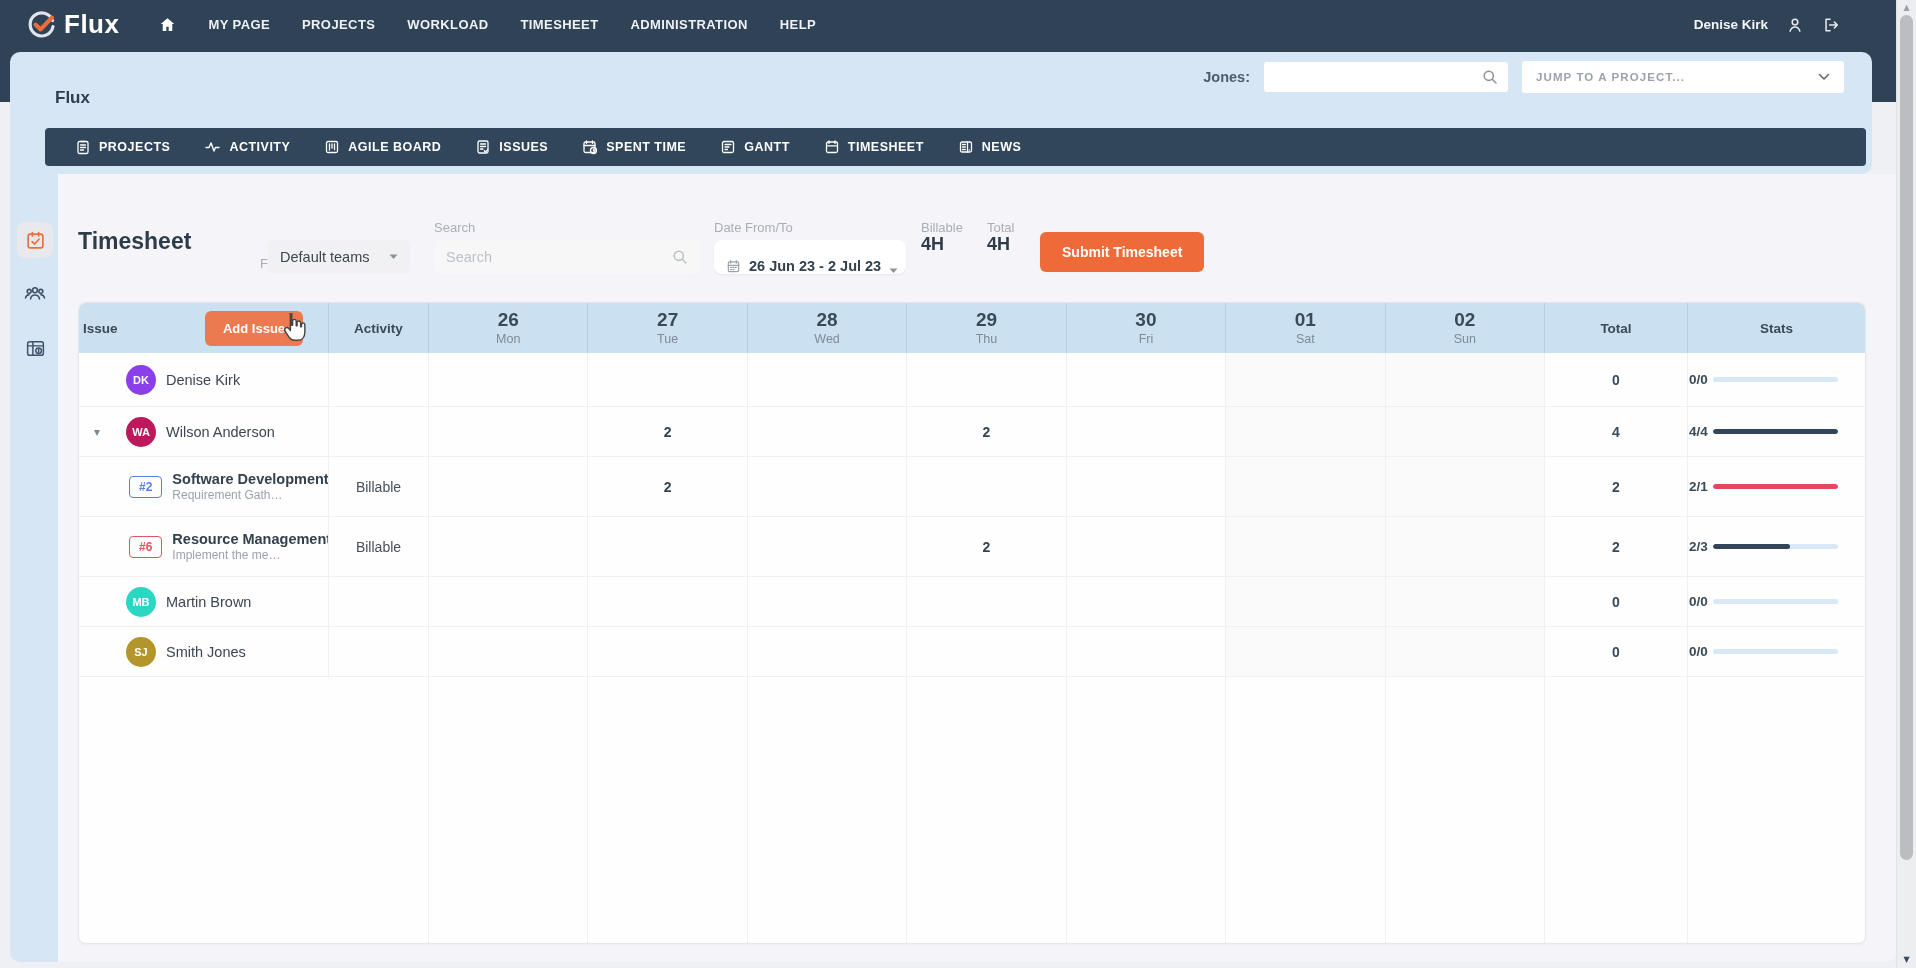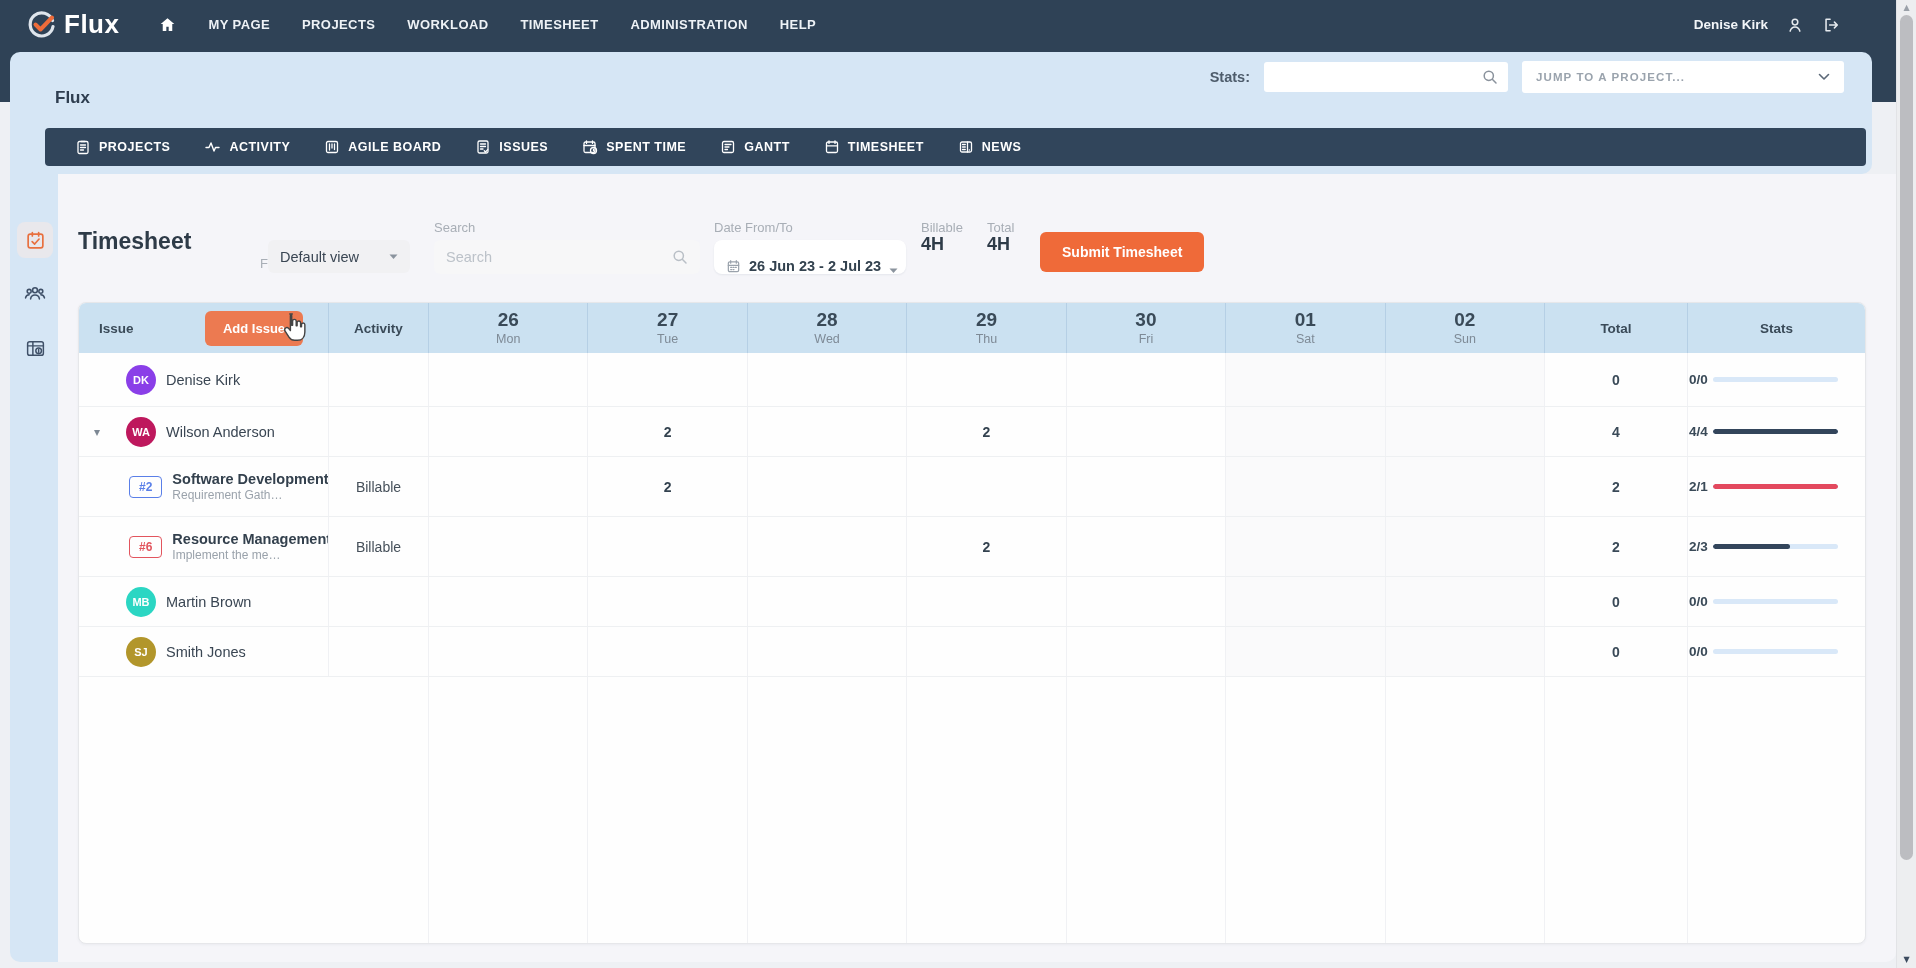--- a/index.html
+++ b/index.html
@@ -50,21 +50,21 @@
   .hval { position:absolute; top:60px; font-size:18px; font-weight:700; color:#2e3b48; }
   .hv-bill { left:863px; } .hv-total { left:929px; }
   .submit-btn { position:absolute; left:982px; top:58px; height:40px; padding:0 22px; background:#ef6a39; color:#fff; font-size:14px; font-weight:700; border:none; border-radius:6px; cursor:pointer; font-family:inherit; }
 
   
   .card { position:absolute; left:20px; top:128px; width:1788px; height:642px; background:#fefefe; border:1px solid #e6e7ea; border-radius:8px; box-shadow:0 1px 3px rgba(30,50,80,.05); display:flex; flex-direction:column; overflow:hidden; }
   .grid-row { display:grid; grid-template-columns:250px 100px repeat(7,1fr) 143px 177px; }
   .thead { background:#cbe1f1; height:50px; flex:0 0 50px; }
   .thead > div { display:flex; align-items:center; justify-content:center; border-right:1px solid rgba(140,175,205,.35); font-size:13.5px; font-weight:700; color:#3a4a58; }
   .thead > div:last-child { border-right:none; }
-  .th-issue { justify-content:flex-start !important; padding-left:20px; }
+  .th-issue { justify-content:flex-start !important; padding-left:4px; }
   .add-issue { margin-left:auto; margin-right:25px; width:98px; height:35px; background:#ec7a51; color:#fff; border:none; border-radius:6px; font-size:13px; font-weight:700; cursor:pointer; font-family:inherit; }
   .day-head { flex-direction:column; line-height:1.25; }
   .day-num { font-size:19px; font-weight:700; color:#3a4a58; }
   .day-name { font-size:12.5px; font-weight:400; color:#7e8a96; }
 
   .trow { border-bottom:1px solid #eef0f2; }
   .trow .cell { border-right:1px solid #f0f1f4; display:flex; align-items:center; }
   .trow .cell:last-child { border-right:none; }
   .r54 { height:54px; flex:0 0 54px; } .r50 { height:50px; flex:0 0 50px; } .r60 { height:60px; flex:0 0 60px; }
   .c-issue { padding-left:15px; gap:10px; overflow:hidden; }
@@ -140,21 +140,21 @@
         <path d="M9 3.5H4.5v13H9"></path>
           <path d="M8.5 10h8M13.8 6.8l3.2 3.2-3.2 3.2"></path>
       </svg>
     </span>
   </div>
 </div>
 
 <div class="band">
   <div class="app-title">Flux</div>
   <div class="band-search">
-    <span class="band-search-label">Stats:</span>
+    <span class="band-search-label">Jones:</span>
     <div class="band-input">
       <span>
         <svg width="16" height="16" viewBox="0 0 16 16" fill="none" stroke="#8a929c" stroke-width="1.5" stroke-linecap="round">
           <circle cx="6.8" cy="6.8" r="4.6"></circle>
             <path d="M10.3 10.3L14 14"></path>
         </svg>
       </span>
     </div>
     <div class="jump-select">
       <span class="jump-text">JUMP TO A PROJECT...</span>
@@ -276,21 +276,21 @@
       </svg>
     </span>
   </div>
 </div>
 
 <div class="main">
   <div class="page-title">Timesheet</div>
 
   <span class="flabel fl-team">Filter by teams</span>
   <div class="team-select">
-    <span>Default view</span>
+    <span>Default teams</span>
     <span>
         <svg width="9" height="6" viewBox="0 0 9 6">
           <path d="M0.5 0.5L4.5 5l4-4.5z" fill="#8b949e"></path>
         </svg>
       </span>
   </div>
 
   <span class="flabel fl-search">Search</span>
   <div class="fsearch">
     <input type="text" placeholder="Search" style="">

